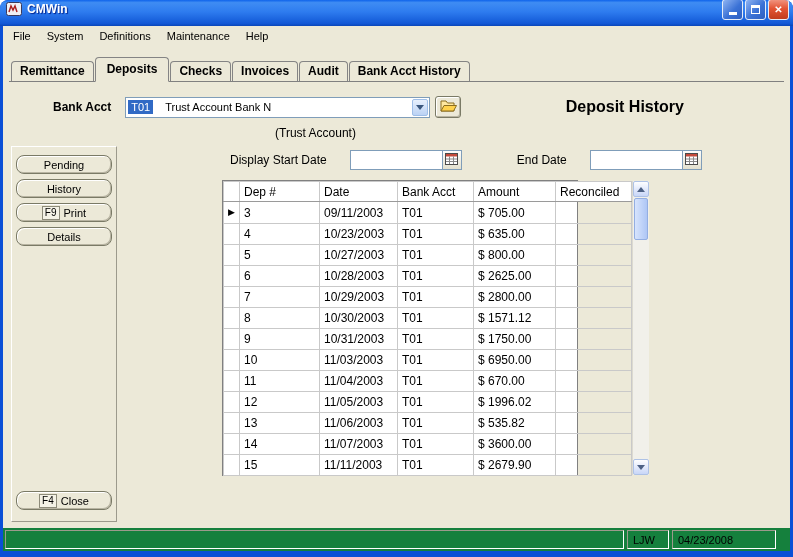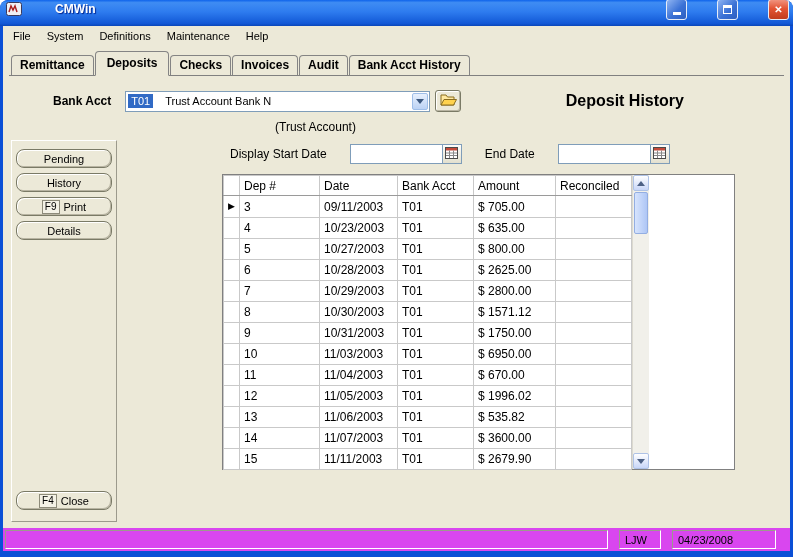--- a/index.html
+++ b/index.html
@@ -3,37 +3,37 @@
 <meta charset="utf-8">
 <style>
   html,body{margin:0;padding:0;}
   body{width:793px;height:557px;font-family:"Liberation Sans",sans-serif;font-size:11px;color:#000;}
   *{box-sizing:border-box;}
 
   .window{width:793px;height:557px;background:#0A4FD6;border-radius:8px 8px 0 0;display:flex;flex-direction:column;overflow:hidden;}
 
   
   .titlebar{height:26px;flex:0 0 26px;display:flex;align-items:center;padding:0 4px 8px 6px;border-radius:8px 8px 0 0;
-    background:linear-gradient(to bottom,#0E63EB 0%,#3F8CF3 10%,#2E7CEF 45%,#1258D6 90%,#0A46B8 100%);gap:28px;}
+    background:linear-gradient(to bottom,#0E63EB 0%,#3F8CF3 10%,#2E7CEF 45%,#1258D6 90%,#0A46B8 100%);}
   .app-icon{width:16px;height:14px;display:inline-flex;}
   .title{color:#fff;font-weight:bold;font-size:12px;text-shadow:1px 1px 1px #00248F;margin-left:5px;flex:1;}
   .winbtn{width:21px;height:21px;border-radius:3px;border:1px solid #E6EDF8;margin-left:2px;display:flex;align-items:center;justify-content:center;color:#fff;font-weight:bold;font-size:10px;cursor:default;}
   .winbtn.min,.winbtn.max{background:linear-gradient(135deg,#8FB4F2 0%,#3B72D6 55%,#2E5FC0 100%);}
   .winbtn.close{background:linear-gradient(to bottom,#F0927D 0%,#E35434 45%,#C13C1E 100%);}
   .glyph-min{width:8px;height:3px;background:#fff;margin-top:9px;}
   .glyph-max{width:9px;height:9px;border:1px solid #fff;border-top-width:3px;}
 
   
   .frame-inner{flex:1;margin:0 3px 6px;background:#ECE9D8;display:flex;flex-direction:column;overflow:hidden;}
 
   .menubar{height:19px;flex:0 0 19px;display:flex;align-items:center;padding-left:2px;background:#ECE9D8;}
   .menu-item{padding:2px 8px;cursor:default;}
 
   
-  .tabstrip{display:flex;align-items:flex-end;margin:6px 6px 0;padding:0 2px;border-bottom:1px solid #808080;height:25px;}
+  .tabstrip{display:flex;align-items:flex-end;margin:12px 6px 0;padding:0 2px;border-bottom:1px solid #808080;height:25px;}
   .tab{font-weight:bold;font-size:12px;background:#ECE9D8;border:1px solid #848484;border-bottom:none;border-radius:4px 4px 0 0;
     padding:2px 8px;height:20px;margin-right:1px;white-space:nowrap;cursor:default;}
   .tab.active{height:25px;padding:4px 11px;margin-bottom:-1px;border-bottom:1px solid #ECE9D8;position:relative;z-index:2;}
 
   
   .header-row{display:flex;align-items:center;padding:10px 0 0 50px;height:40px;flex:0 0 40px;}
   .bank-label{font-weight:bold;font-size:12px;}
   .combo{width:305px;height:21px;margin-left:14px;background:#fff;border:1px solid #7F9DB9;display:flex;align-items:center;position:relative;padding:0 18px 0 2px;font-size:11px;}
   .combo-code{background:#316AC5;color:#fff;padding:1px 3px;}
   .combo-name{margin-left:12px;white-space:nowrap;}
@@ -53,40 +53,40 @@
   .side-btn{width:96px;height:19px;margin:0 auto 5px;border-radius:8px;}
   .side-spacer{flex:1;}
   .key{border:1px solid #8D8B7A;background:#F4F2E6;padding:0 2px;margin-right:4px;font-size:10px;line-height:12px;}
 
   .content{flex:1;position:relative;}
   .filters{display:flex;align-items:center;margin:4px 0 10px;padding-left:105px;gap:15px;}
   .filter-label{font-size:12px;white-space:nowrap;}
   .date-field{display:flex;margin-left:8px;}
   .date-input{width:92px;height:20px;border:1px solid #7F9DB9;border-right:none;padding:2px 3px;font:inherit;outline:none;}
   .cal-btn{width:20px;height:20px;border:1px solid #7F9DB9;background:linear-gradient(to bottom,#FDFDFB,#E3E0CE);display:flex;align-items:center;justify-content:center;padding:0;}
-  .end-label{margin-left:8px;}
-
-  
-  .grid-wrap{display:flex;margin-left:97px;width:513px;height:296px;border:1px solid #808080;background:#fff;}
+  .end-label{margin-left:40px;}
+
+  
+  .grid-wrap{display:flex;margin-left:97px;width:356px;height:296px;border:1px solid #808080;background:#fff;}
   table.grid{border-collapse:collapse;table-layout:fixed;width:408px;font-size:12px;}
   table.grid th,table.grid td{border:1px solid #C9C9C9;height:21px;padding:0 4px;text-align:left;overflow:hidden;white-space:nowrap;font-weight:normal;}
   table.grid thead th{height:20px;background:#FFFFFF;border-bottom:1px solid #9A9A9A;}
   td.gutter,th.gutter{width:16px;padding:0;text-align:center;background:#FFFFFF;}
   .sel-arrow{font-size:9px;line-height:21px;}
   td.amount{text-align:right;padding-right:7px;}
 
   .vscroll{width:17px;flex:0 0 17px;background:#F1F0EA;display:flex;flex-direction:column;border-left:1px solid #DCDAD0;}
   .scroll-btn{height:16px;flex:0 0 16px;background:linear-gradient(to bottom,#FEFEFF,#C8D6F8);border:1px solid #AEC2E6;border-radius:2px;display:flex;align-items:center;justify-content:center;padding:0;}
   .tri-up{width:0;height:0;border-left:4px solid transparent;border-right:4px solid transparent;border-bottom:5px solid #4D6185;}
   .tri-down{width:0;height:0;border-left:4px solid transparent;border-right:4px solid transparent;border-top:5px solid #4D6185;}
   .scroll-track{flex:1;position:relative;}
   .scroll-thumb{position:absolute;top:1px;left:1px;right:1px;height:42px;background:linear-gradient(to right,#D7E4FD,#AEC6F5);border:1px solid #93AEE2;border-radius:2px;}
 
   
-  .statusbar{height:23px;flex:0 0 23px;display:flex;gap:11px;padding:2px 14px 2px 2px;background:#d946ef;align-items:stretch;}
+  .statusbar{height:23px;flex:0 0 23px;display:flex;gap:3px;padding:2px 14px 2px 2px;background:#15803d;align-items:stretch;}
   .panel{border:1px solid;border-color:#9C9A8C #FFFFFF #FFFFFF #9C9A8C;display:flex;align-items:center;padding:0 5px;font-size:11px;}
   .panel.spacer{flex:1;}
   .panel.user{width:42px;justify-content:flex-start;}
   .panel.date{width:104px;}
 </style>
 </head>
 <body>
 
 <div class="window">
 

